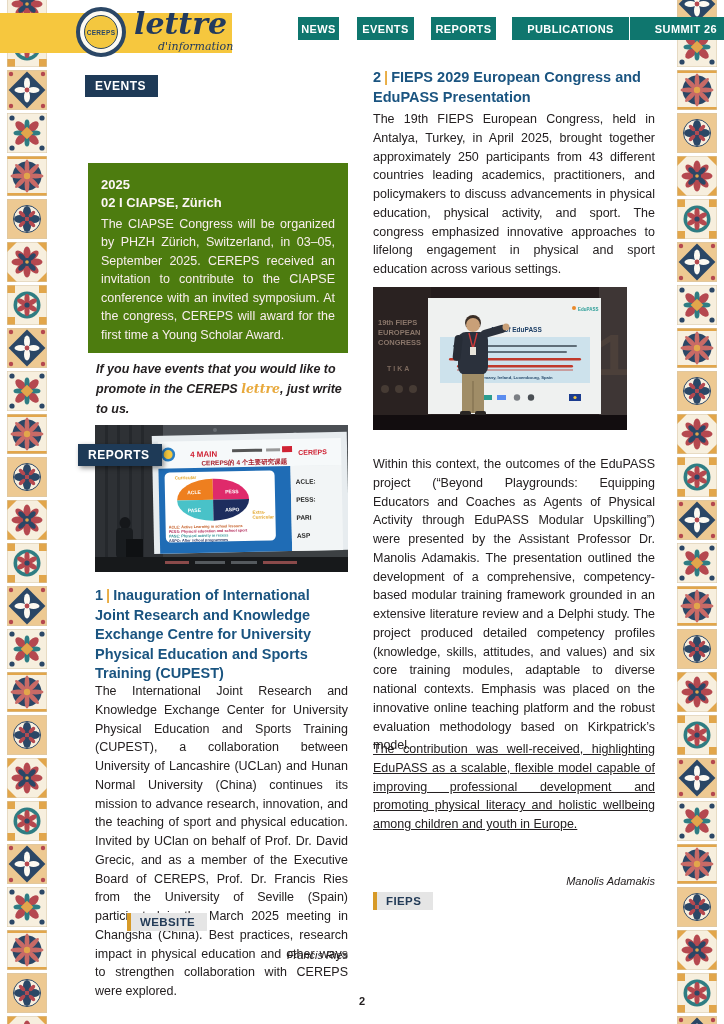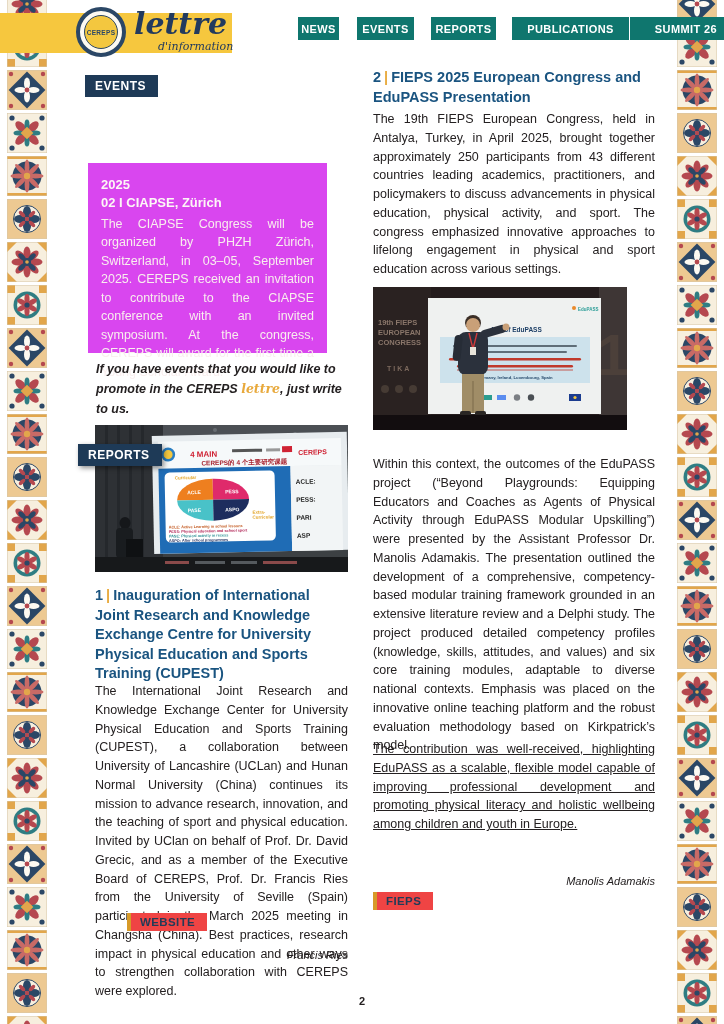--- a/index.html
+++ b/index.html
@@ -23,32 +23,32 @@
   .logo-script { position:absolute; left:134px; top:-4px; font-family:"DejaVu Serif", serif; font-style:italic; font-weight:bold;
     font-size:30px; color:#223a5e; line-height:1; }
   .logo-sub { position:absolute; left:158px; top:27px; font-family:"DejaVu Serif", serif; font-style:italic;
     font-size:11px; color:#223a5e; }
   .nav-btn { position:absolute; top:17px; height:23px; background:#0f766e; color:#fff; font-weight:bold; font-size:11px;
     letter-spacing:.4px; display:flex; align-items:center; justify-content:center; z-index:4; cursor:pointer; }
 
   
   .navy-badge { position:absolute; background:#1e3a57; color:#fff; font-weight:bold; font-size:12px; letter-spacing:.5px;
     padding:4px 12px 4px 10px; z-index:5; }
-  .gold-badge { display:inline-block; background:#ef4444; border-left:4px solid #d79a28; color:#233b57;
+  .gold-badge { display:inline-block; background:#e5e5e5; border-left:4px solid #d79a28; color:#233b57;
     font-weight:bold; font-size:11.5px; letter-spacing:.4px; padding:3px 12px 3px 9px; }
 
   
   .col-left  { position:absolute; left:95px; width:253px; z-index:2; }
   .col-right { position:absolute; left:373px; width:282px; z-index:2; }
   .body-text { font-size:12.5px; line-height:1.5; text-align:justify; }
   .heading { color:#1a5480; font-weight:bold; font-size:14.5px; line-height:1.35; }
   .heading .sep { color:#e8aa3c; padding:0 3px; }
   .author { font-style:italic; font-size:11px; text-align:right; margin-top:19px; }
 
-  .event-box { position:absolute; left:88px; top:163px; width:239px; height:190px; background:#d946ef; color:#f9eeee;
+  .event-box { position:absolute; left:88px; top:163px; width:260px; height:190px; background:#4d7c0f; color:#f9eeee;
     padding:13px 13px 10px 13px; z-index:2; }
   .event-box .yr, .event-box .ln { font-weight:bold; font-size:13px; line-height:1.42; color:#fdf6f6; }
   .event-box .bd { font-size:12.5px; line-height:1.48; text-align:justify; margin-top:2px; }
 
   .promo { position:absolute; left:96px; top:360px; width:253px; font-style:italic; font-weight:600; font-size:12.5px;
     line-height:1.55; z-index:2; }
   .promo .script-gold { font-family:"DejaVu Serif", serif; font-weight:bold; color:#e8a93c; }
 
   .photo { position:absolute; overflow:hidden; z-index:2; }
   .photo svg { display:block; }
@@ -1063,21 +1063,21 @@
         <rect x="168" y="136" width="34" height="3" fill="#8a4a4a"></rect>
     </svg>
   </div>
   <div class="navy-badge" style="left:78px;top:444px;box-shadow:2px 2px 5px rgba(0,0,0,.45);z-index:6;">REPORTS</div>
 
   <div class="col-left heading" style="top:586px;"><span>1</span><span class="sep">|</span><span>Inauguration of International Joint Research and Knowledge Exchange Centre for University Physical Education and Sports Training (CUPEST)</span></div>
   <div class="col-left body-text" style="top:682px;">The International Joint Research and Knowledge Exchange Center for University Physical Education and Sports Training (CUPEST), a collaboration between University of Lancashire (UCLan) and Hunan Normal University (China) continues its mission to advance research, innovation, and the teaching of sport and physical education. Invited by UClan on behalf of Prof. Dr. David Grecic, and as a member of the Executive Board of CEREPS, Prof. Dr. Francis Ries from the University of Seville (Spain) participated in the March 2025 meeting in Changsha (China). Best practices, research impact in physical education and other ways to strengthen collaboration with CEREPS were explored.</div>
   <div class="col-left author" style="top:930px;">Francis Ries</div>
   <div style="position:absolute;left:95px;top:912px;z-index:2;margin-left:32px;"><span class="gold-badge">WEBSITE</span></div>
 
-  <div class="col-right heading" style="top:68px;"><span>2</span><span class="sep">|</span><span>FIEPS 2025 European Congress and EduPASS Presentation</span></div>
+  <div class="col-right heading" style="top:68px;"><span>2</span><span class="sep">|</span><span>FIEPS 2029 European Congress and EduPASS Presentation</span></div>
   <div class="col-right body-text" style="top:110px;">The 19th FIEPS European Congress, held in Antalya, Turkey, in April 2025, brought together approximately 250 participants from 43 different countries leading academics, practitioners, and policymakers to discuss advancements in physical education, physical activity, and sport. The congress emphasized innovative approaches to lifelong engagement in physical and sport education across various settings.</div>
 
   <div class="photo" id="photo2">
     <svg viewBox="0 0 254 143" width="254" height="143">
       <rect width="254" height="143" fill="#241c1d"></rect>
       <rect x="226" y="0" width="28" height="143" fill="#3e3635"></rect>
       <text x="240" y="88" font-size="58" font-weight="bold" fill="#58493f" opacity="0.55" text-anchor="middle">1</text>
       <rect x="0" y="0" width="58" height="143" fill="#2a2221"></rect>
       <text x="5" y="38" font-size="7.5" font-weight="bold" fill="#8a766a">19th FIEPS</text>
       <text x="5" y="48" font-size="7.5" font-weight="bold" fill="#8a766a">EUROPEAN</text>

